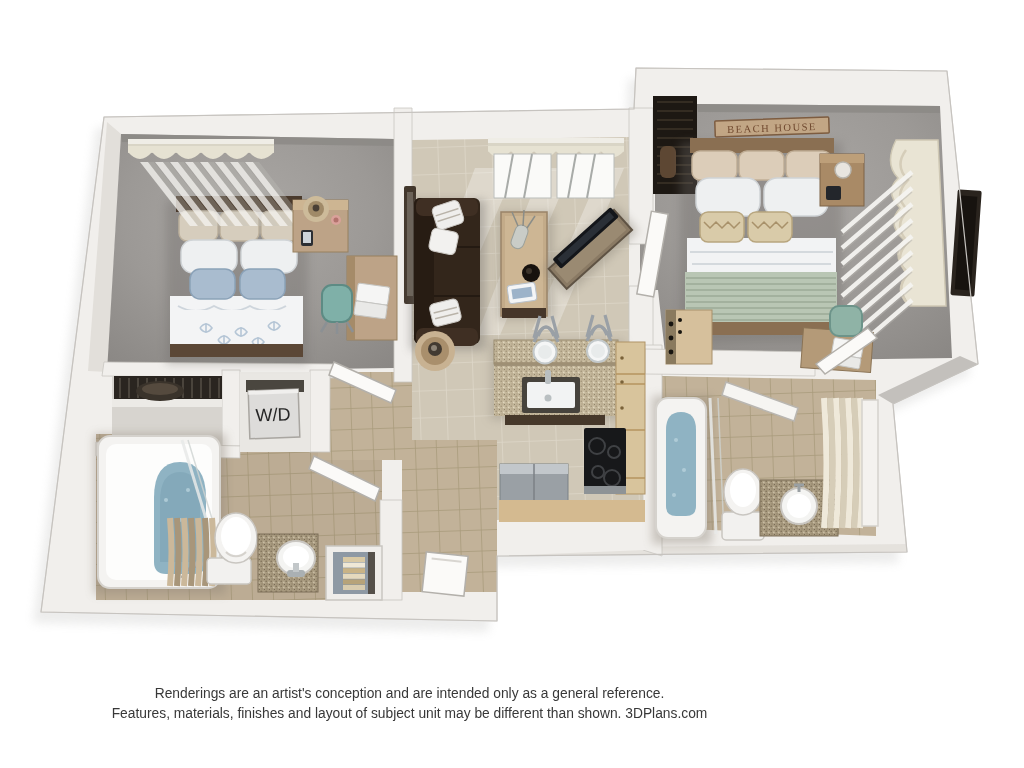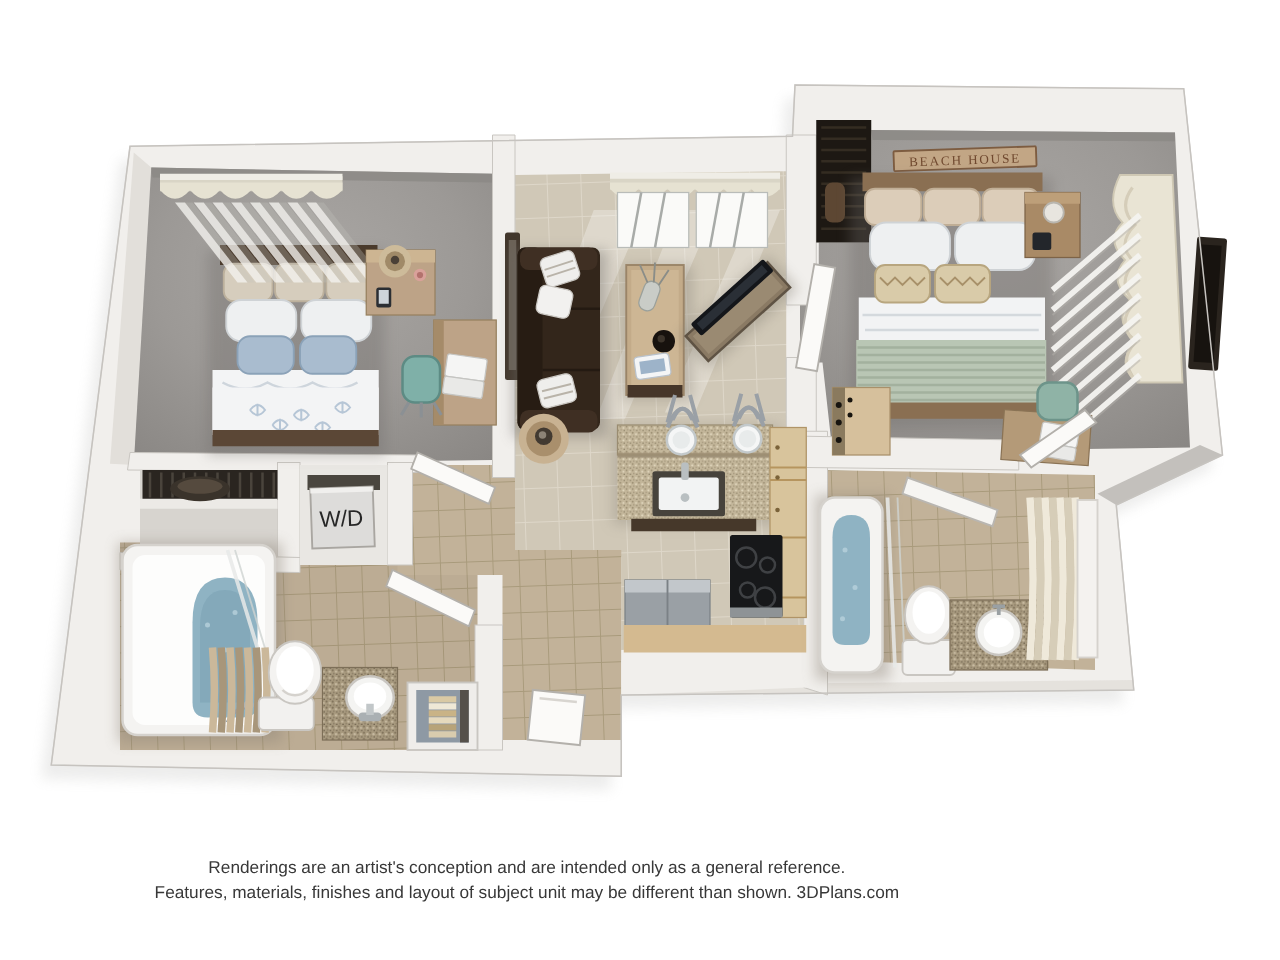--- a/index.html
+++ b/index.html
@@ -1,15 +1,15 @@
 <!DOCTYPE html>
 <html><head><meta charset="utf-8"><title>Floor Plan</title>
 <style>
 html,body{margin:0;padding:0;background:#ffffff;width:1024px;height:768px;overflow:hidden}
-.caption{position:absolute;left:16px;top:684px;width:811px;text-align:center;
+.caption{position:absolute;left:4px;top:684px;width:811px;text-align:center;
 font-family:"Liberation Sans", sans-serif;font-size:13.8px;color:#383838;line-height:20px}
 svg{position:absolute;left:0;top:0}
 </style></head>
 <body>
 
 <svg width="1024" height="768" viewBox="0 0 1024 768">
 <defs>
 <pattern id="tileBeige" width="27" height="27" patternUnits="userSpaceOnUse" patternTransform="rotate(-2)">
         <rect width="27" height="27" fill="#d0c8b7"></rect>
         <path d="M0 0H27M0 0V27" stroke="#ded7c9" stroke-width="1.6"></path>

